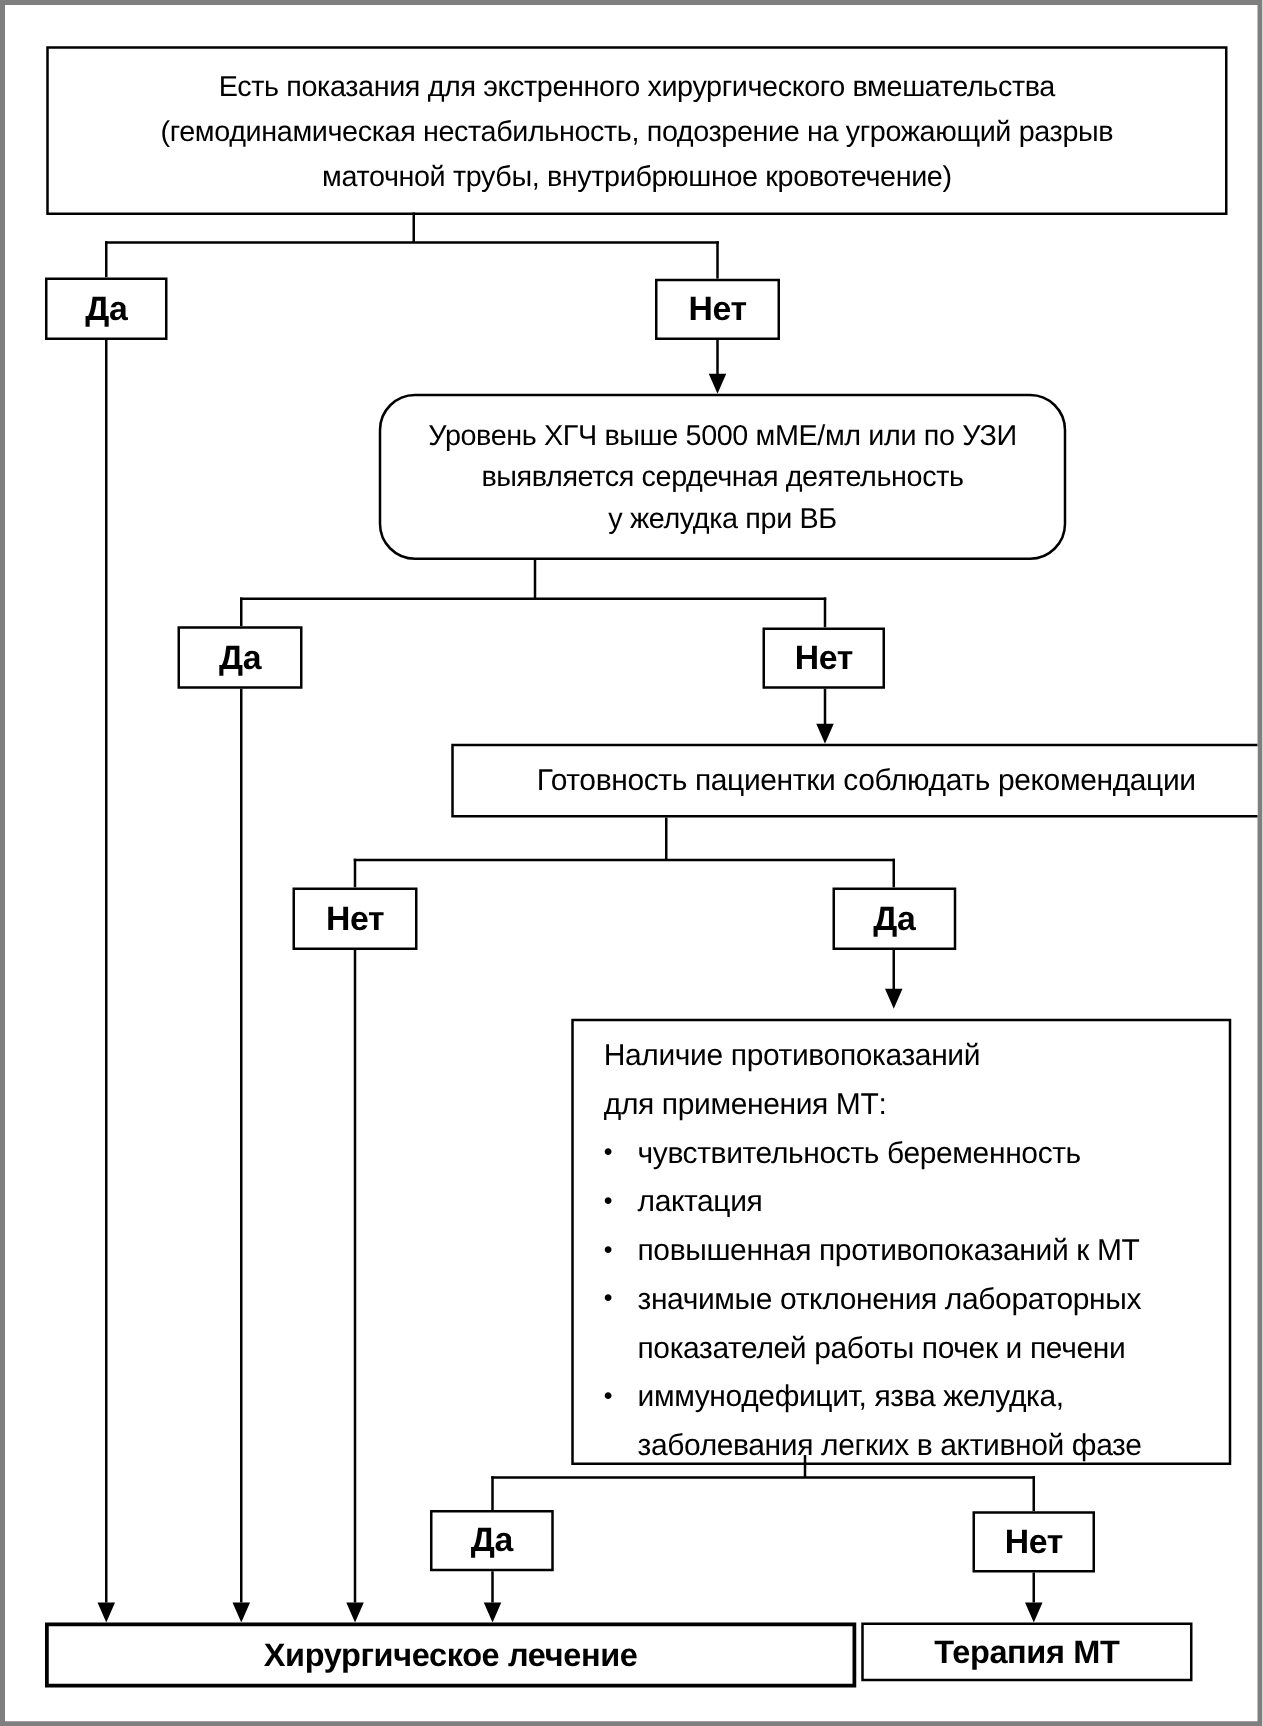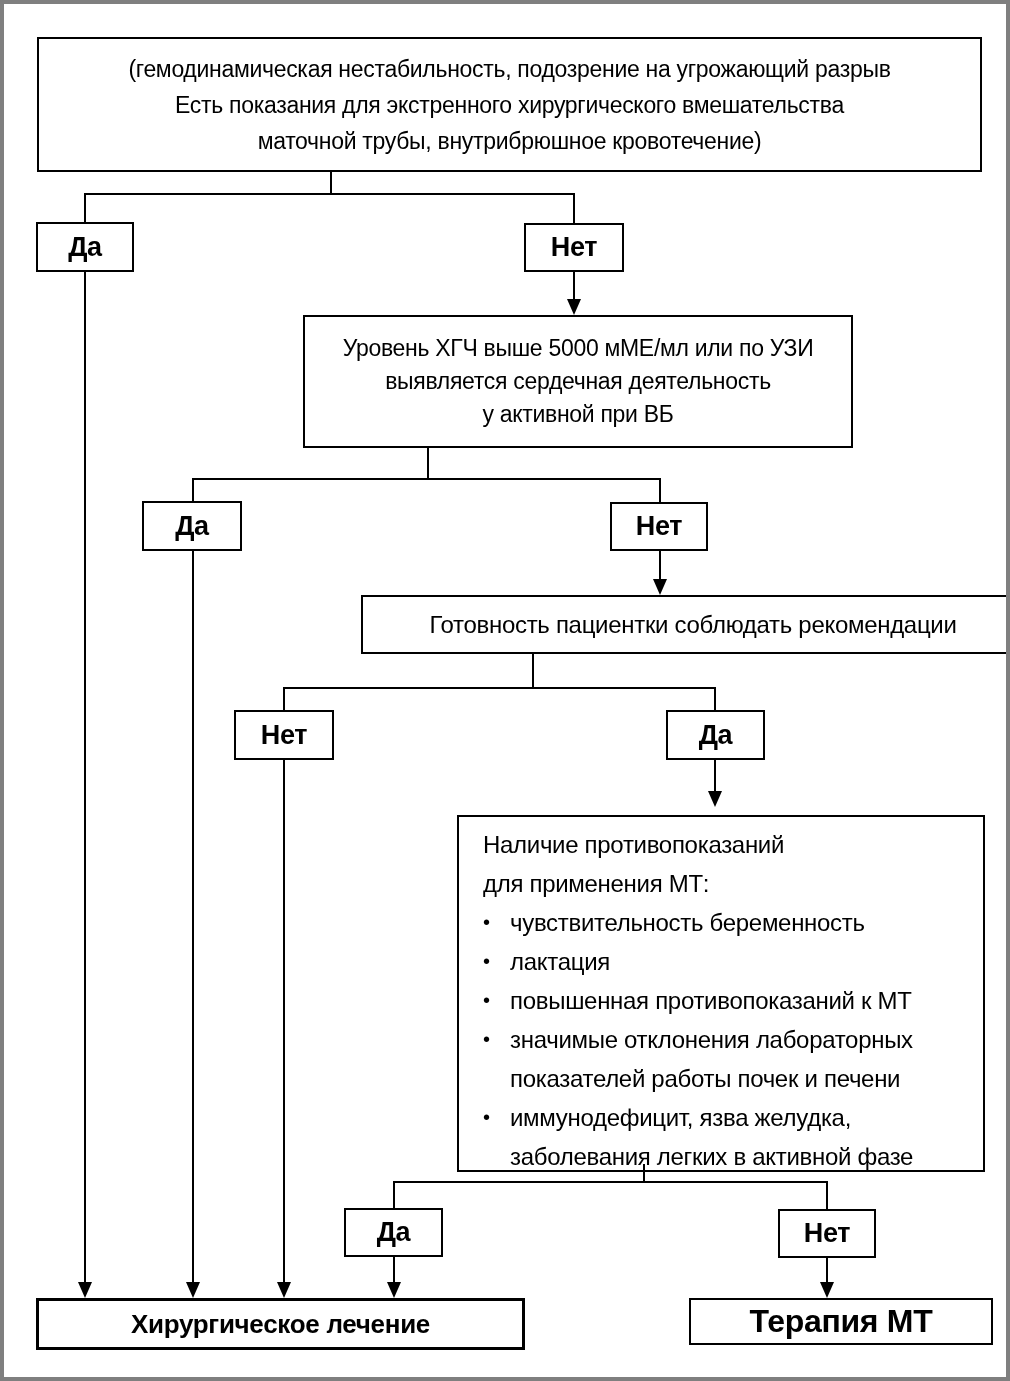--- a/index.html
+++ b/index.html
@@ -35,21 +35,21 @@
   .hline{position:absolute;height:2px;background:#000;}
   .arrow{
     position:absolute;width:0;height:0;
     border-left:7px solid transparent;
     border-right:7px solid transparent;
     border-top:16px solid #000;
   }
   
   #box-top{left:33px;top:33px;width:945px;height:135px;font-size:23px;line-height:36px;}
   
-  #box-hcg{left:299px;top:311px;width:550px;height:133px;font-size:23px;line-height:33px;}
+  #box-hcg{left:299px;top:311px;width:550px;height:133px;font-size:23px;line-height:33px;border-radius:29px;}
   
   #box-comp{left:357px;top:591px;width:664px;height:59px;font-size:24px;line-height:28px;}
   
   #box-contra{
     left:453px;top:811px;width:528px;height:357px;
     align-items:flex-start;justify-content:flex-start;
     text-align:left;
     padding:8px 10px 0 24px;
     font-size:24px;line-height:39px;
   }
@@ -60,31 +60,31 @@
   
   #yn-yes1{left:32px; top:218px; width:98px; height:50px;}
   #yn-no1 {left:520px;top:219px;width:100px;height:49px;}
   #yn-yes2{left:138px;top:497px;width:100px;height:50px;}
   #yn-no2 {left:606px;top:498px;width:98px; height:49px;}
   #yn-no3 {left:230px;top:706px;width:100px;height:50px;}
   #yn-yes3{left:662px;top:706px;width:99px; height:50px;}
   #yn-yes4{left:340px;top:1204px;width:99px;height:49px;}
   #yn-no4 {left:774px;top:1205px;width:98px;height:49px;}
   
-  #box-surgery{left:32px;top:1294px;width:489px;height:52px;border-width:3px;font-weight:bold;font-size:26px;align-items:center;}
-  #box-mt{left:685px;top:1294px;width:304px;height:47px;font-weight:bold;font-size:32px;}
+  #box-surgery{left:32px;top:1294px;width:649px;height:52px;border-width:3px;font-weight:bold;font-size:26px;align-items:center;}
+  #box-mt{left:685px;top:1294px;width:265px;height:47px;font-weight:bold;font-size:26px;}
 </style>
 </head>
 <body>
 
 <div id="stage">
 
   <div class="node" id="box-top">
+    <span class="ln">Есть показания для экстренного хирургического вмешательства</span>
     <span class="ln">(гемодинамическая нестабильность, подозрение на угрожающий разрыв</span>
-    <span class="ln">Есть показания для экстренного хирургического вмешательства</span>
     <span class="ln">маточной трубы, внутрибрюшное кровотечение)</span>
   </div>
 
   <div class="vline" style="left:326px;top:166px;height:24px;"></div>
   <div class="hline" style="left:80px;top:189px;width:491px;"></div>
   <div class="vline" style="left:80px;top:189px;height:29px;"></div>
   <div class="vline" style="left:569px;top:189px;height:30px;"></div>
 
   <div class="node yn" id="yn-yes1">
       <span>Да</span>
@@ -95,21 +95,21 @@
 
   <div class="vline" style="left:80px;top:268px;height:1010px;"></div>
   <div class="arrow" style="left:74px;top:1278px;"></div>
 
   <div class="vline" style="left:569px;top:268px;height:29px;"></div>
   <div class="arrow" style="left:563px;top:295px;"></div>
 
   <div class="node" id="box-hcg">
     <span class="ln">Уровень ХГЧ выше 5000 мМЕ/мл или по УЗИ</span>
     <span class="ln">выявляется сердечная деятельность</span>
-    <span class="ln">у активной при ВБ</span>
+    <span class="ln">у желудка при ВБ</span>
   </div>
 
   <div class="vline" style="left:423px;top:444px;height:31px;"></div>
   <div class="hline" style="left:188px;top:474px;width:469px;"></div>
   <div class="vline" style="left:188px;top:474px;height:23px;"></div>
   <div class="vline" style="left:655px;top:474px;height:24px;"></div>
 
   <div class="node yn" id="yn-yes2">
       <span>Да</span>
     </div>

